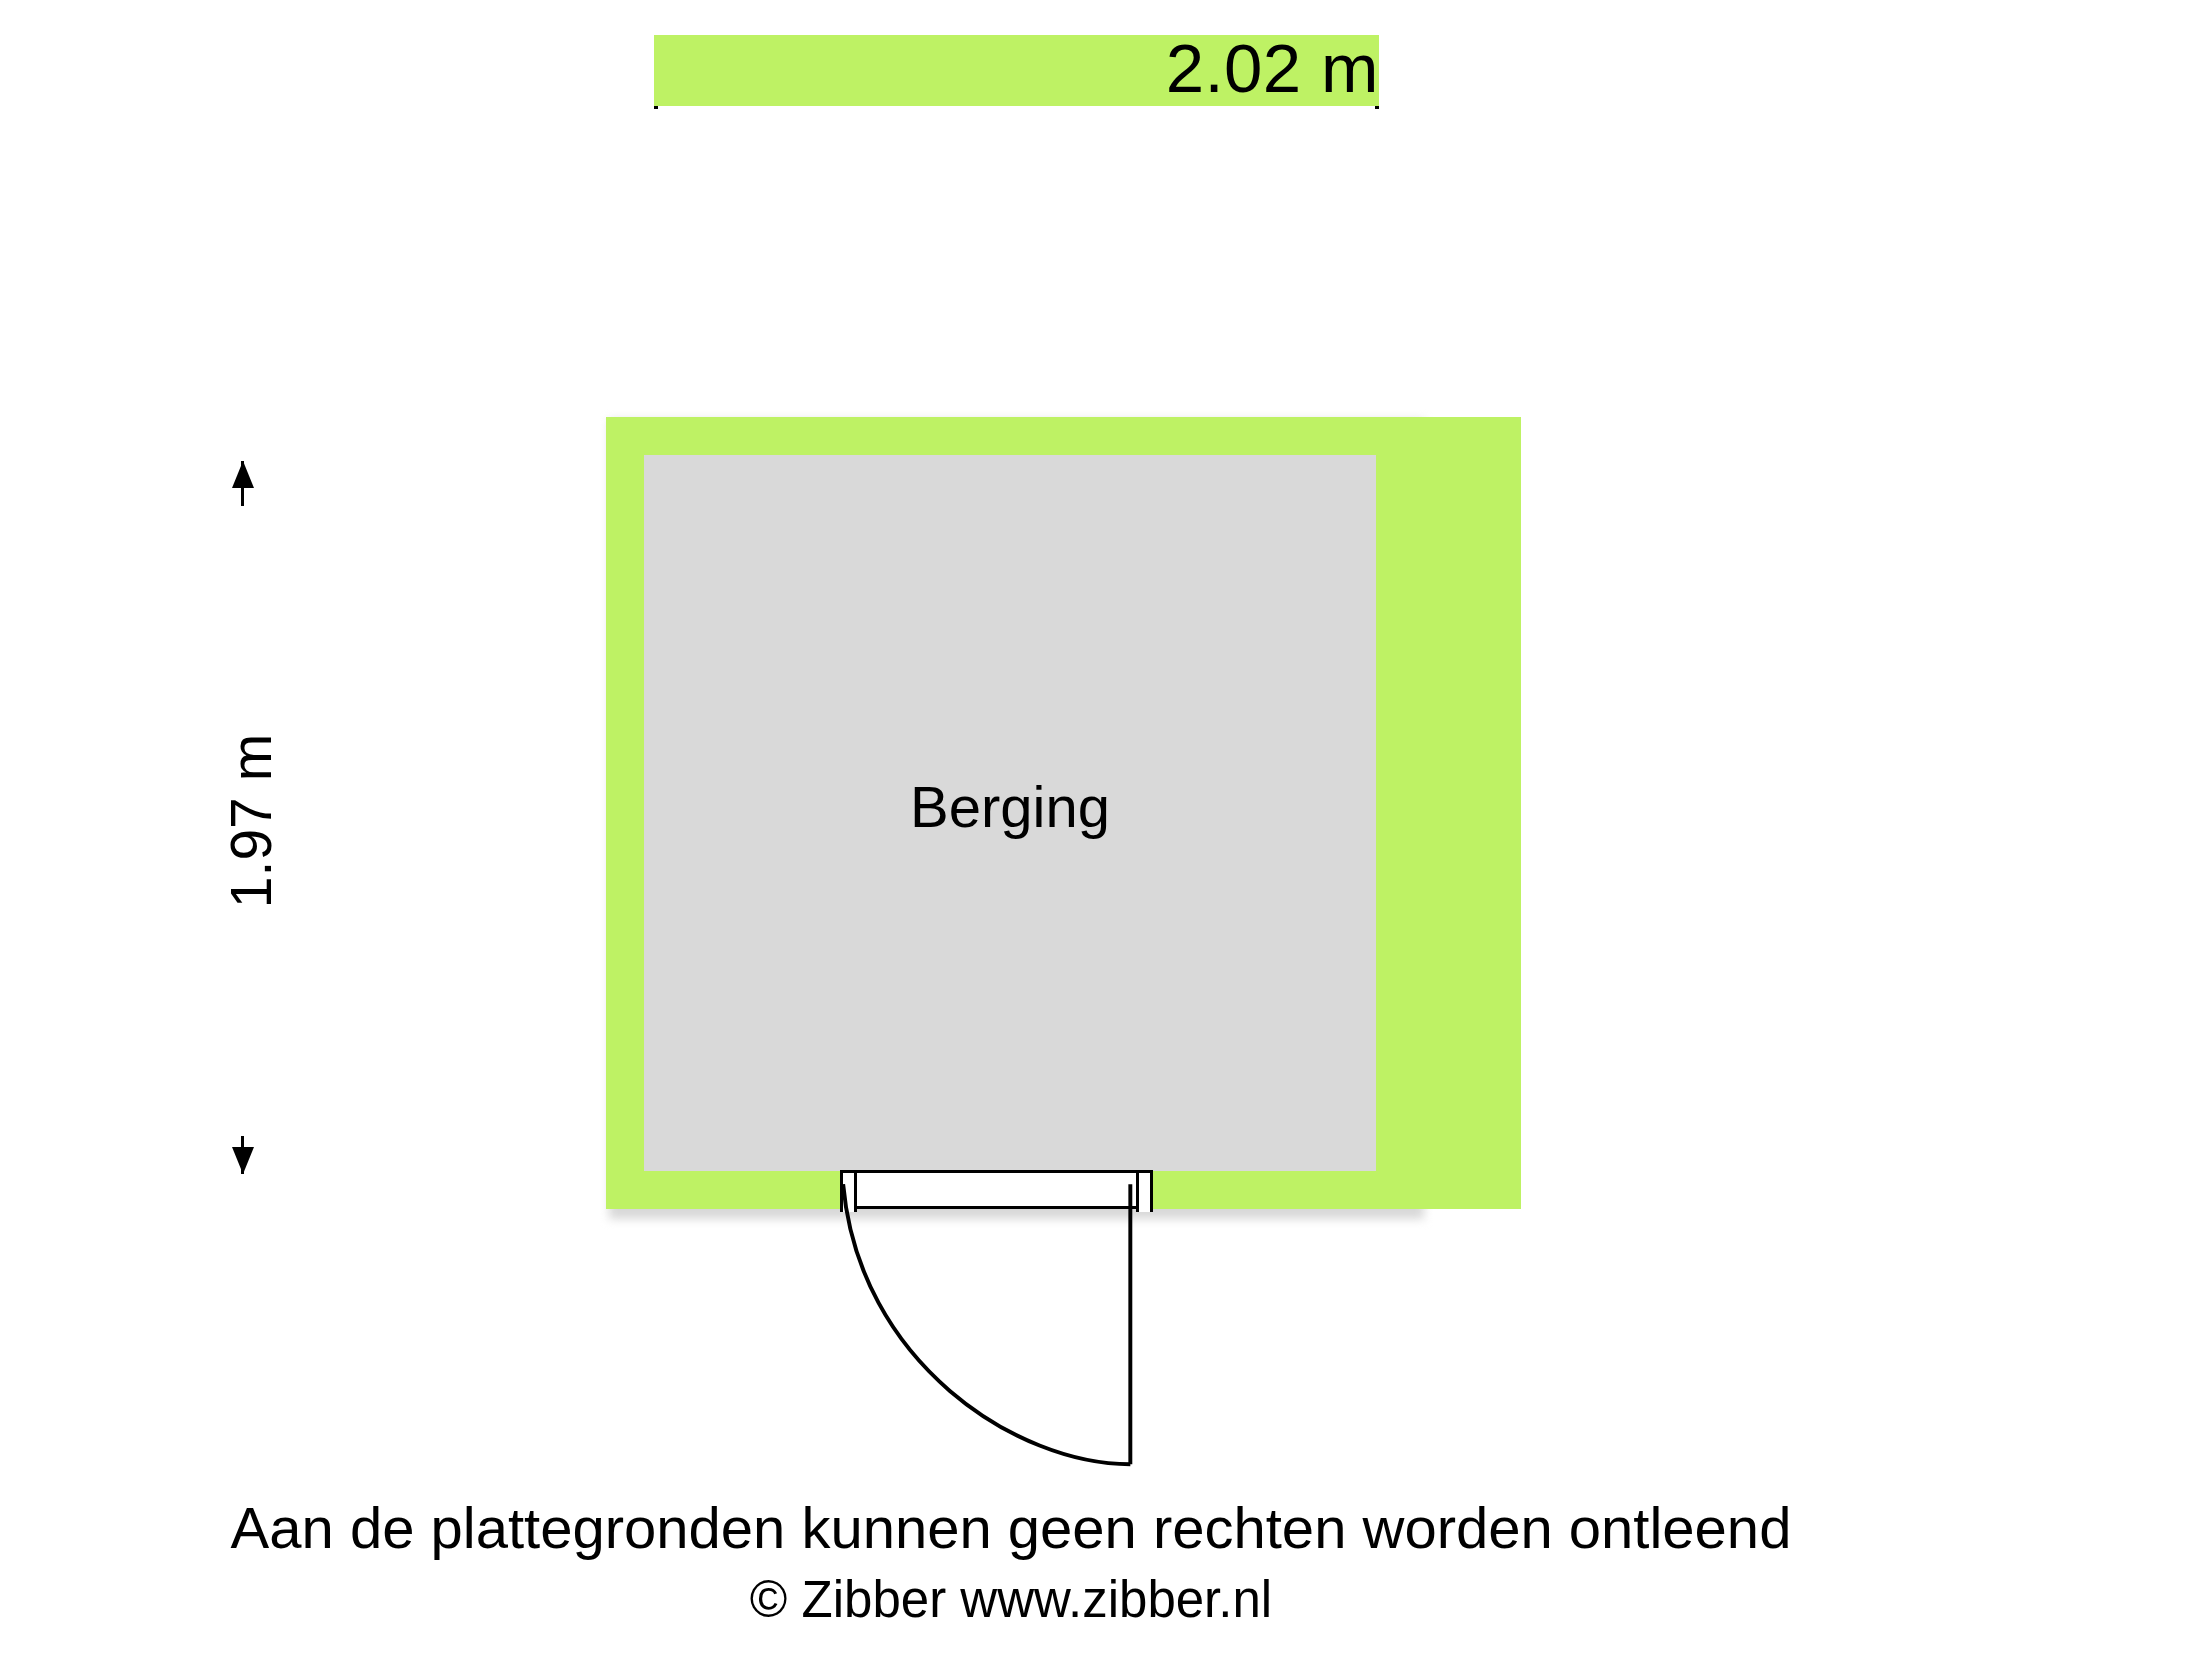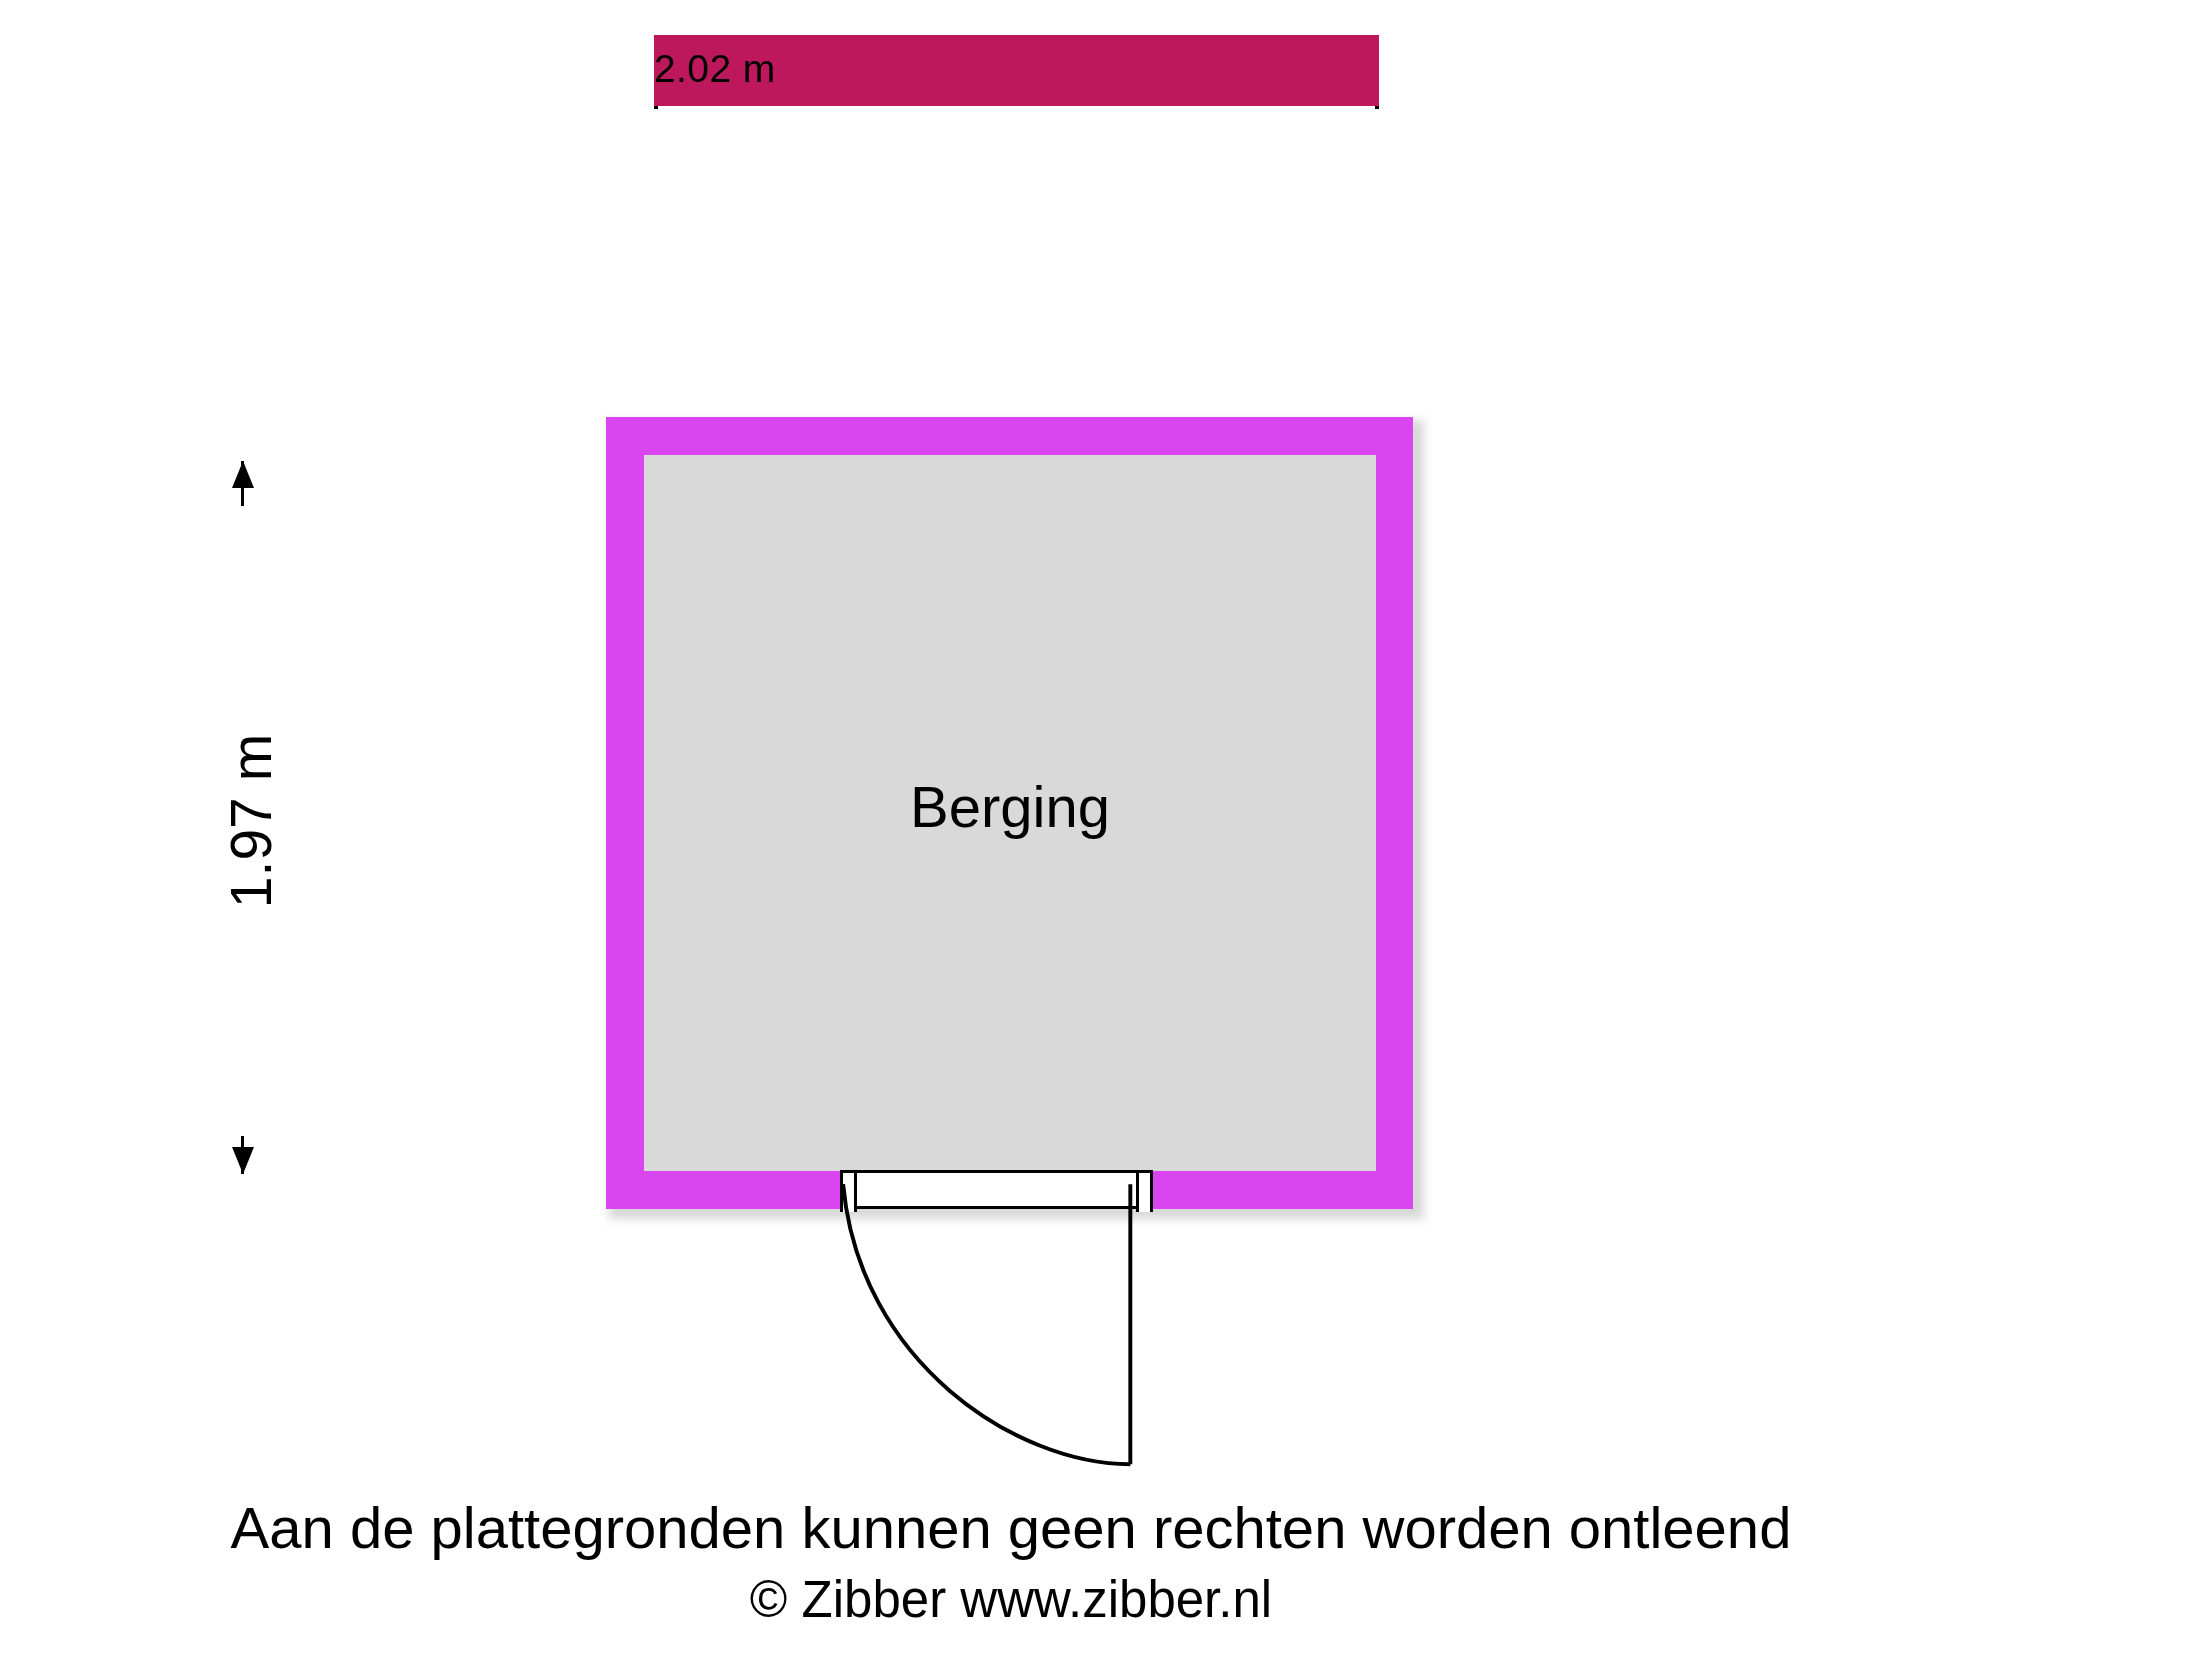--- a/index.html
+++ b/index.html
@@ -38,25 +38,25 @@
     top: 57px;
     width: 725px;
     height: 0;
     border-top: 3.9px solid #000;
   }
   #dim-top .dim-label {
     position: absolute;
     left: 0;
     top: 0;
     width: 725px;
-    text-align: left;
-    font-size: 39px;
+    text-align: right;
+    font-size: 69px;
     line-height: 58px;
     letter-spacing: 0.4px;
-    background: #be185d;
+    background: #bef264;
     padding-top: 4.7px;
     padding-bottom: 7.9px;
   }
   #dim-top .arrow-left,
   #dim-top .arrow-right {
     position: absolute;
     top: 46px;
     width: 0;
     height: 0;
     border-top: 11px solid transparent;
@@ -141,23 +141,23 @@
     top: 3.2px;
     width: 815px;
     height: 799px;
     background: #d8d8d8;
     filter: blur(4.7px);
   }
   #room-outer {
     position: absolute;
     left: 0;
     top: 0;
-    width: 807px;
+    width: 915px;
     height: 792px;
-    background: #d946ef;
+    background: #bef264;
     box-sizing: border-box;
   }
   #room-inner {
     position: absolute;
     left: 38px;
     top: 38px;
     width: 732px;
     height: 716px;
     background: #d9d9d9;
     box-sizing: border-box;

